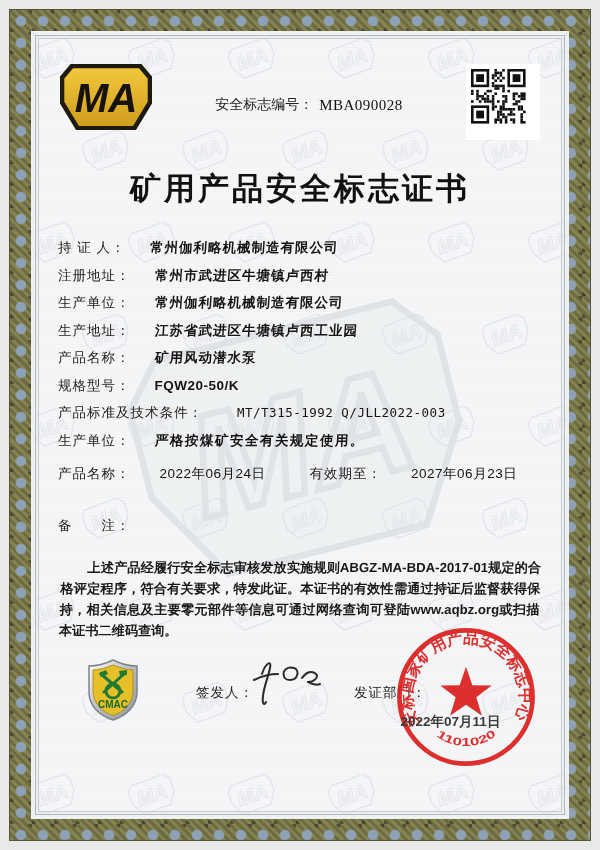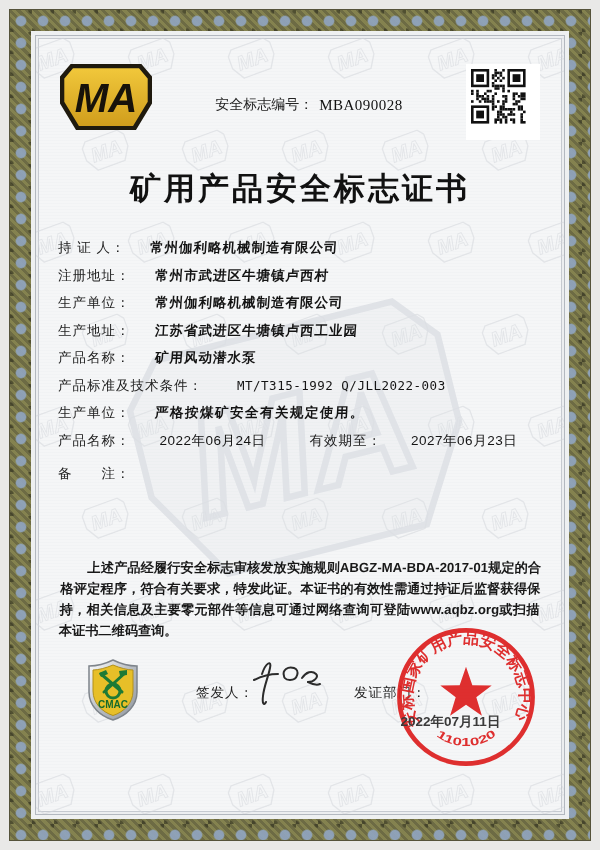--- a/index.html
+++ b/index.html
@@ -424,20 +424,24 @@
             </div>
             <div class="frow">
               <span class="flabel">生产地址：</span>
               <span class="fvalue v-script">江苏省武进区牛塘镇卢西工业园</span>
             </div>
             <div class="frow">
               <span class="flabel">产品名称：</span>
               <span class="fvalue v-script">矿用风动潜水泵</span>
             </div>
             <div class="frow">
+              <span class="flabel">规格型号：</span>
+              <span class="fvalue v-model">FQW20-50/K</span>
+            </div>
+            <div class="frow">
               <span class="flabel">产品标准及技术条件：</span>
               <span class="fvalue v-std">MT/T315-1992 Q/JLL2022-003</span>
             </div>
             <div class="frow">
               <span class="flabel">生产单位：</span>
               <span class="fvalue v-kaiti">严格按煤矿安全有关规定使用。</span>
             </div>
             <div class="frow">
               <span class="flabel">产品名称：</span>
               <span class="fvalue v-date">2022年06月24日</span>

